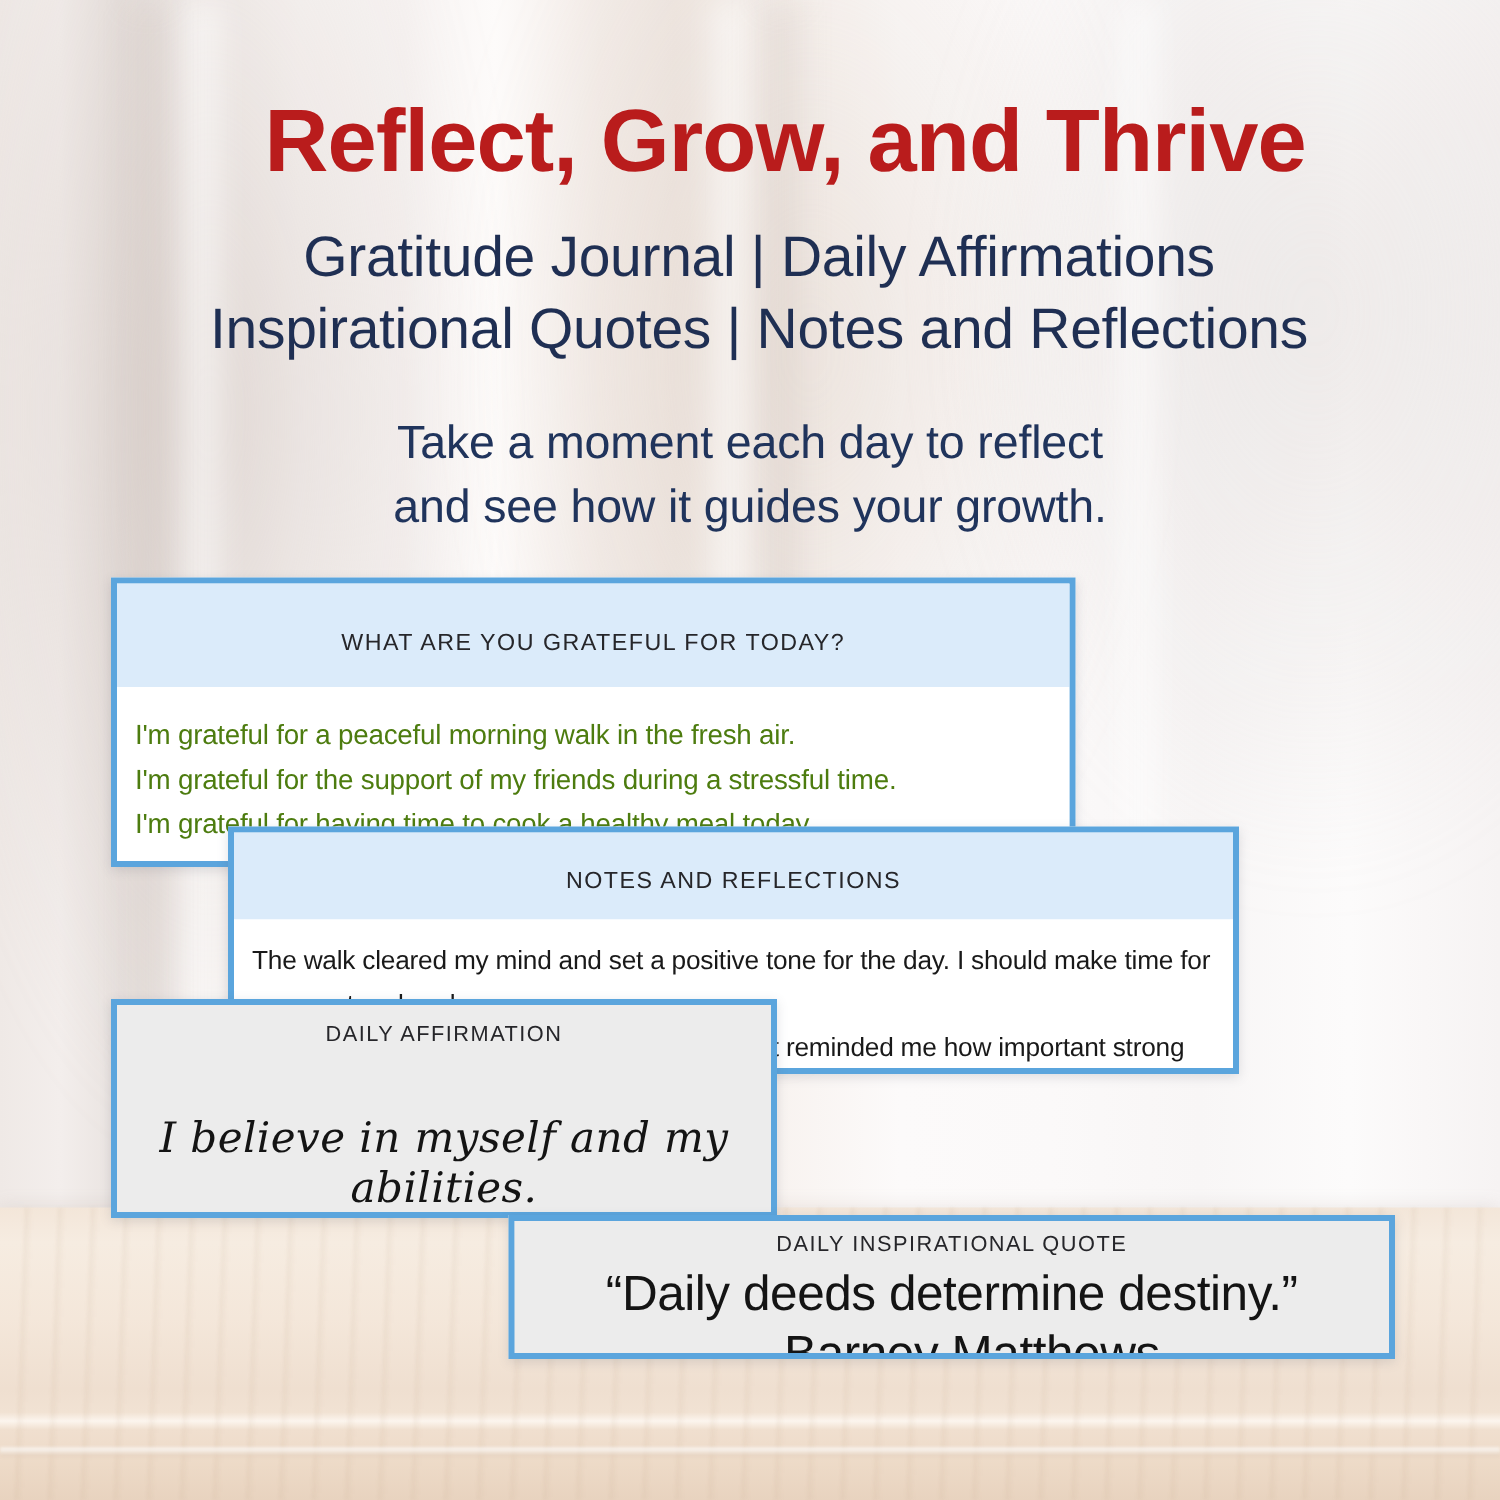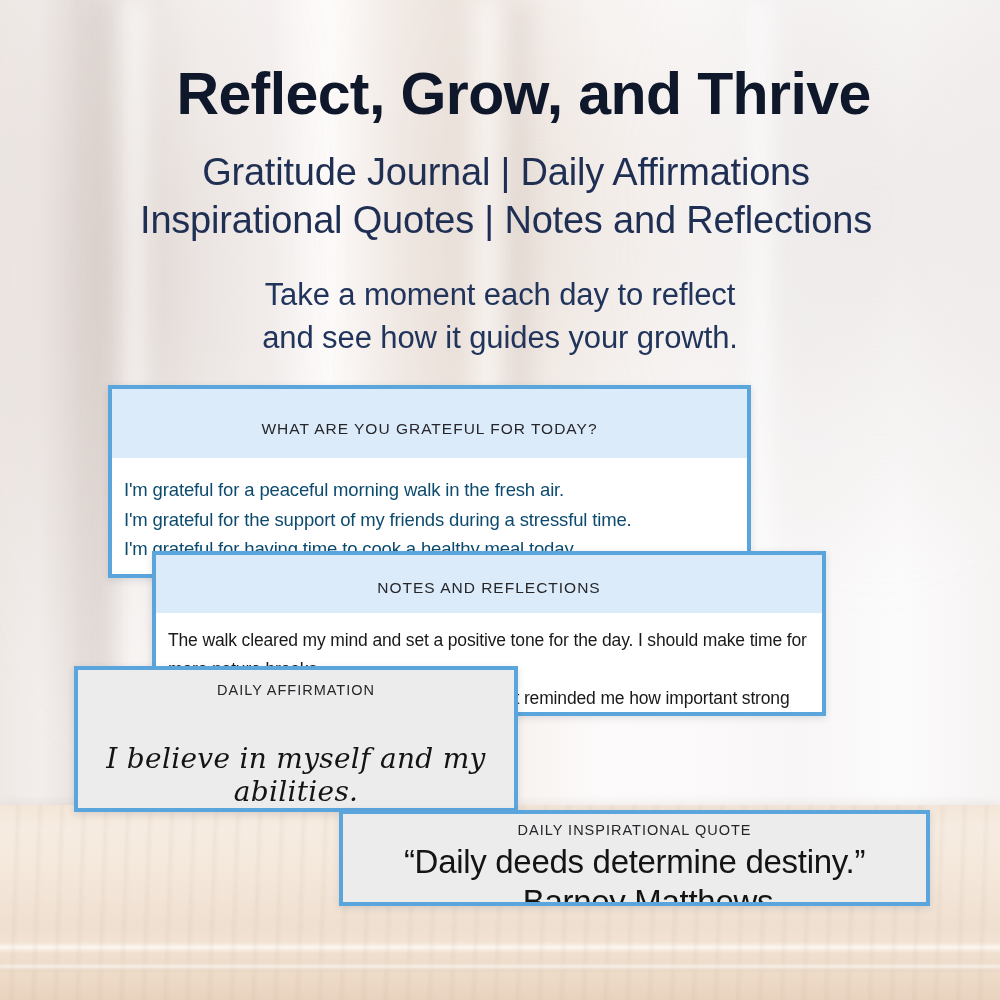--- a/index.html
+++ b/index.html
@@ -124,21 +124,21 @@
   }
   .card-body { background:#ffffff; }
 
   
   #card-gratitude { left:74px; top:385px; width:643px; height:193px; background:#ffffff; }
   #card-gratitude .card-head {
     background:#dbebfa; height:69px; line-height:79px;
   }
   #card-gratitude .card-body { padding:17px 12px 0 12px; }
   #card-gratitude .line {
-    font-size:18.5px; color:#0c4a6e; line-height:29.5px; letter-spacing:-0.15px;
+    font-size:18.5px; color:#4d7c0f; line-height:29.5px; letter-spacing:-0.15px;
   }
 
   
   #card-notes { left:152px; top:551px; width:674px; height:165px; background:#ffffff; }
   #card-notes .card-head {
     background:#dbebfa; height:58px; line-height:66px;
   }
   #card-notes .card-body { padding:13px 12px 0 12px; }
   #card-notes .line {
     font-size:17.5px; color:#191919; line-height:29px; letter-spacing:-0.15px;
@@ -187,34 +187,34 @@
   <div class="bg-vstripe" style="left:470px;"></div>
   <div class="bg-darkstripe" style="left:508px;"></div>
   <div class="bg-vstripe" style="left:742px;"></div>
   <div class="bg-table-shadow"></div>
   <div class="bg-table">
     <div class="bg-table-grain"></div>
     <div class="bg-table-edge"></div>
   </div>
 
   <div class="headings">
-    <div class="main-title" style="color: #0f172a; margin-left: 47px;">Reflect, Grow, and Thrive</div>
+    <div class="main-title" style="color: #b91c1c; margin-left: 47px;">Reflect, Grow, and Thrive</div>
 
     <div class="subtitle" style="color: rgb(31, 47, 83);">
       <div>Gratitude Journal | Daily Affirmations</div>
       <div>Inspirational Quotes | Notes and Reflections</div>
     </div>
 
     <div class="tagline" style="color: rgb(32, 52, 92);">
       <div>Take a moment each day to reflect</div>
       <div>and see how it guides your growth.</div>
     </div>
   </div>
 
-  <div class="card" id="card-gratitude" style="border-color: rgb(91, 165, 221); margin-left: 34px;">
+  <div class="card" id="card-gratitude" style="border-color: rgb(91, 165, 221);">
     <div class="card-head">WHAT ARE YOU GRATEFUL FOR TODAY?</div>
     <div class="card-body">
       <div class="line">I'm grateful for a peaceful morning walk in the fresh air.</div>
       <div class="line">I'm grateful for the support of my friends during a stressful time.</div>
       <div class="line">I'm grateful for having time to cook a healthy meal today.</div>
     </div>
   </div>
 
   <div class="card" id="card-notes" style="border-color: rgb(91, 165, 221);">
     <div class="card-head">NOTES AND REFLECTIONS</div>

